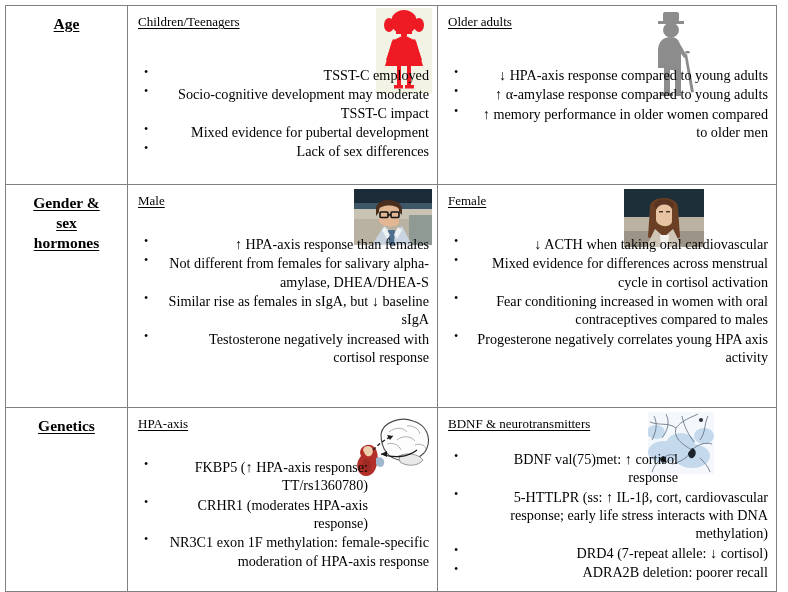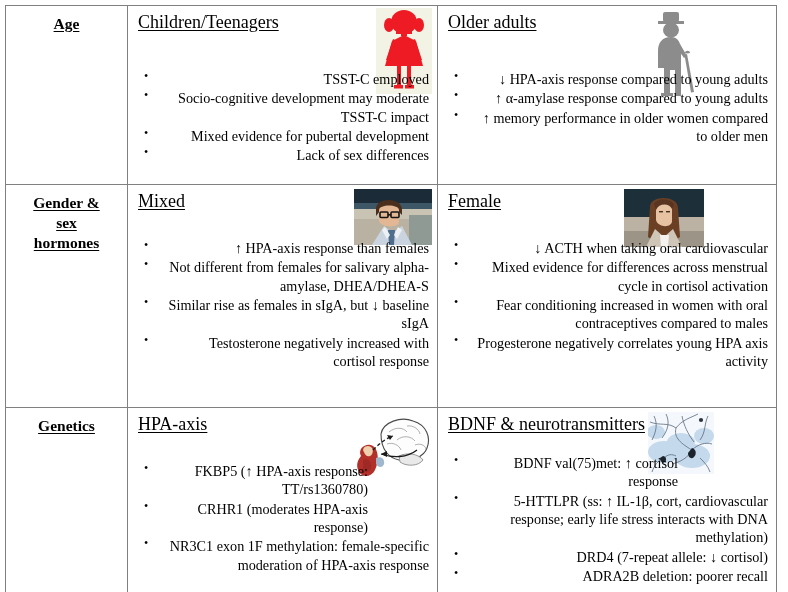--- a/index.html
+++ b/index.html
@@ -65,21 +65,21 @@
   .content-cell {
     position: relative;
   }
   .content-inner {
     padding: 6px 8px 8px 10px;
     position: relative;
     min-height: 100%;
   }
 
   .sub-head {
-    font-size: 18px;
+    font-size: 13px;
     line-height: 1.2;
     text-decoration: underline;
     text-underline-offset: 2px;
     display: inline-block;
     margin: 0 0 2px 0;
     white-space: nowrap;
   }
 
   ul.bullets {
     list-style: none;
@@ -282,21 +282,21 @@
                 <path d="M34 25.8 L37 25.8"></path>
               </g>
 
               <path d="M18 56 L30 37 L39 44 L48 37 L58 56 Z" fill="#c9d4e0"></path>
               <path d="M34 41 L41 41 L40 56 L35 56 Z" fill="#4f6e8d"></path>
               <path d="M31 38 L36 46 L33 50 L28 41 Z" fill="#eef1f4"></path>
               <path d="M44 38 L40 46 L43 50 L48 41 Z" fill="#eef1f4"></path>
             </svg>
           </div>
 
-          <div class="sub-head">Mixed</div>
+          <div class="sub-head">Male</div>
           <div class="gap-md"></div>
           <ul class="bullets">
             <li>↑ HPA-axis response than females</li>
             <li>Not different from females for salivary alpha-amylase,  DHEA/DHEA-S</li>
             <li>Similar rise as females in sIgA, but ↓ baseline sIgA</li>
             <li>Testosterone negatively increased with cortisol response</li>
           </ul>
         </div>
       </td>
 

